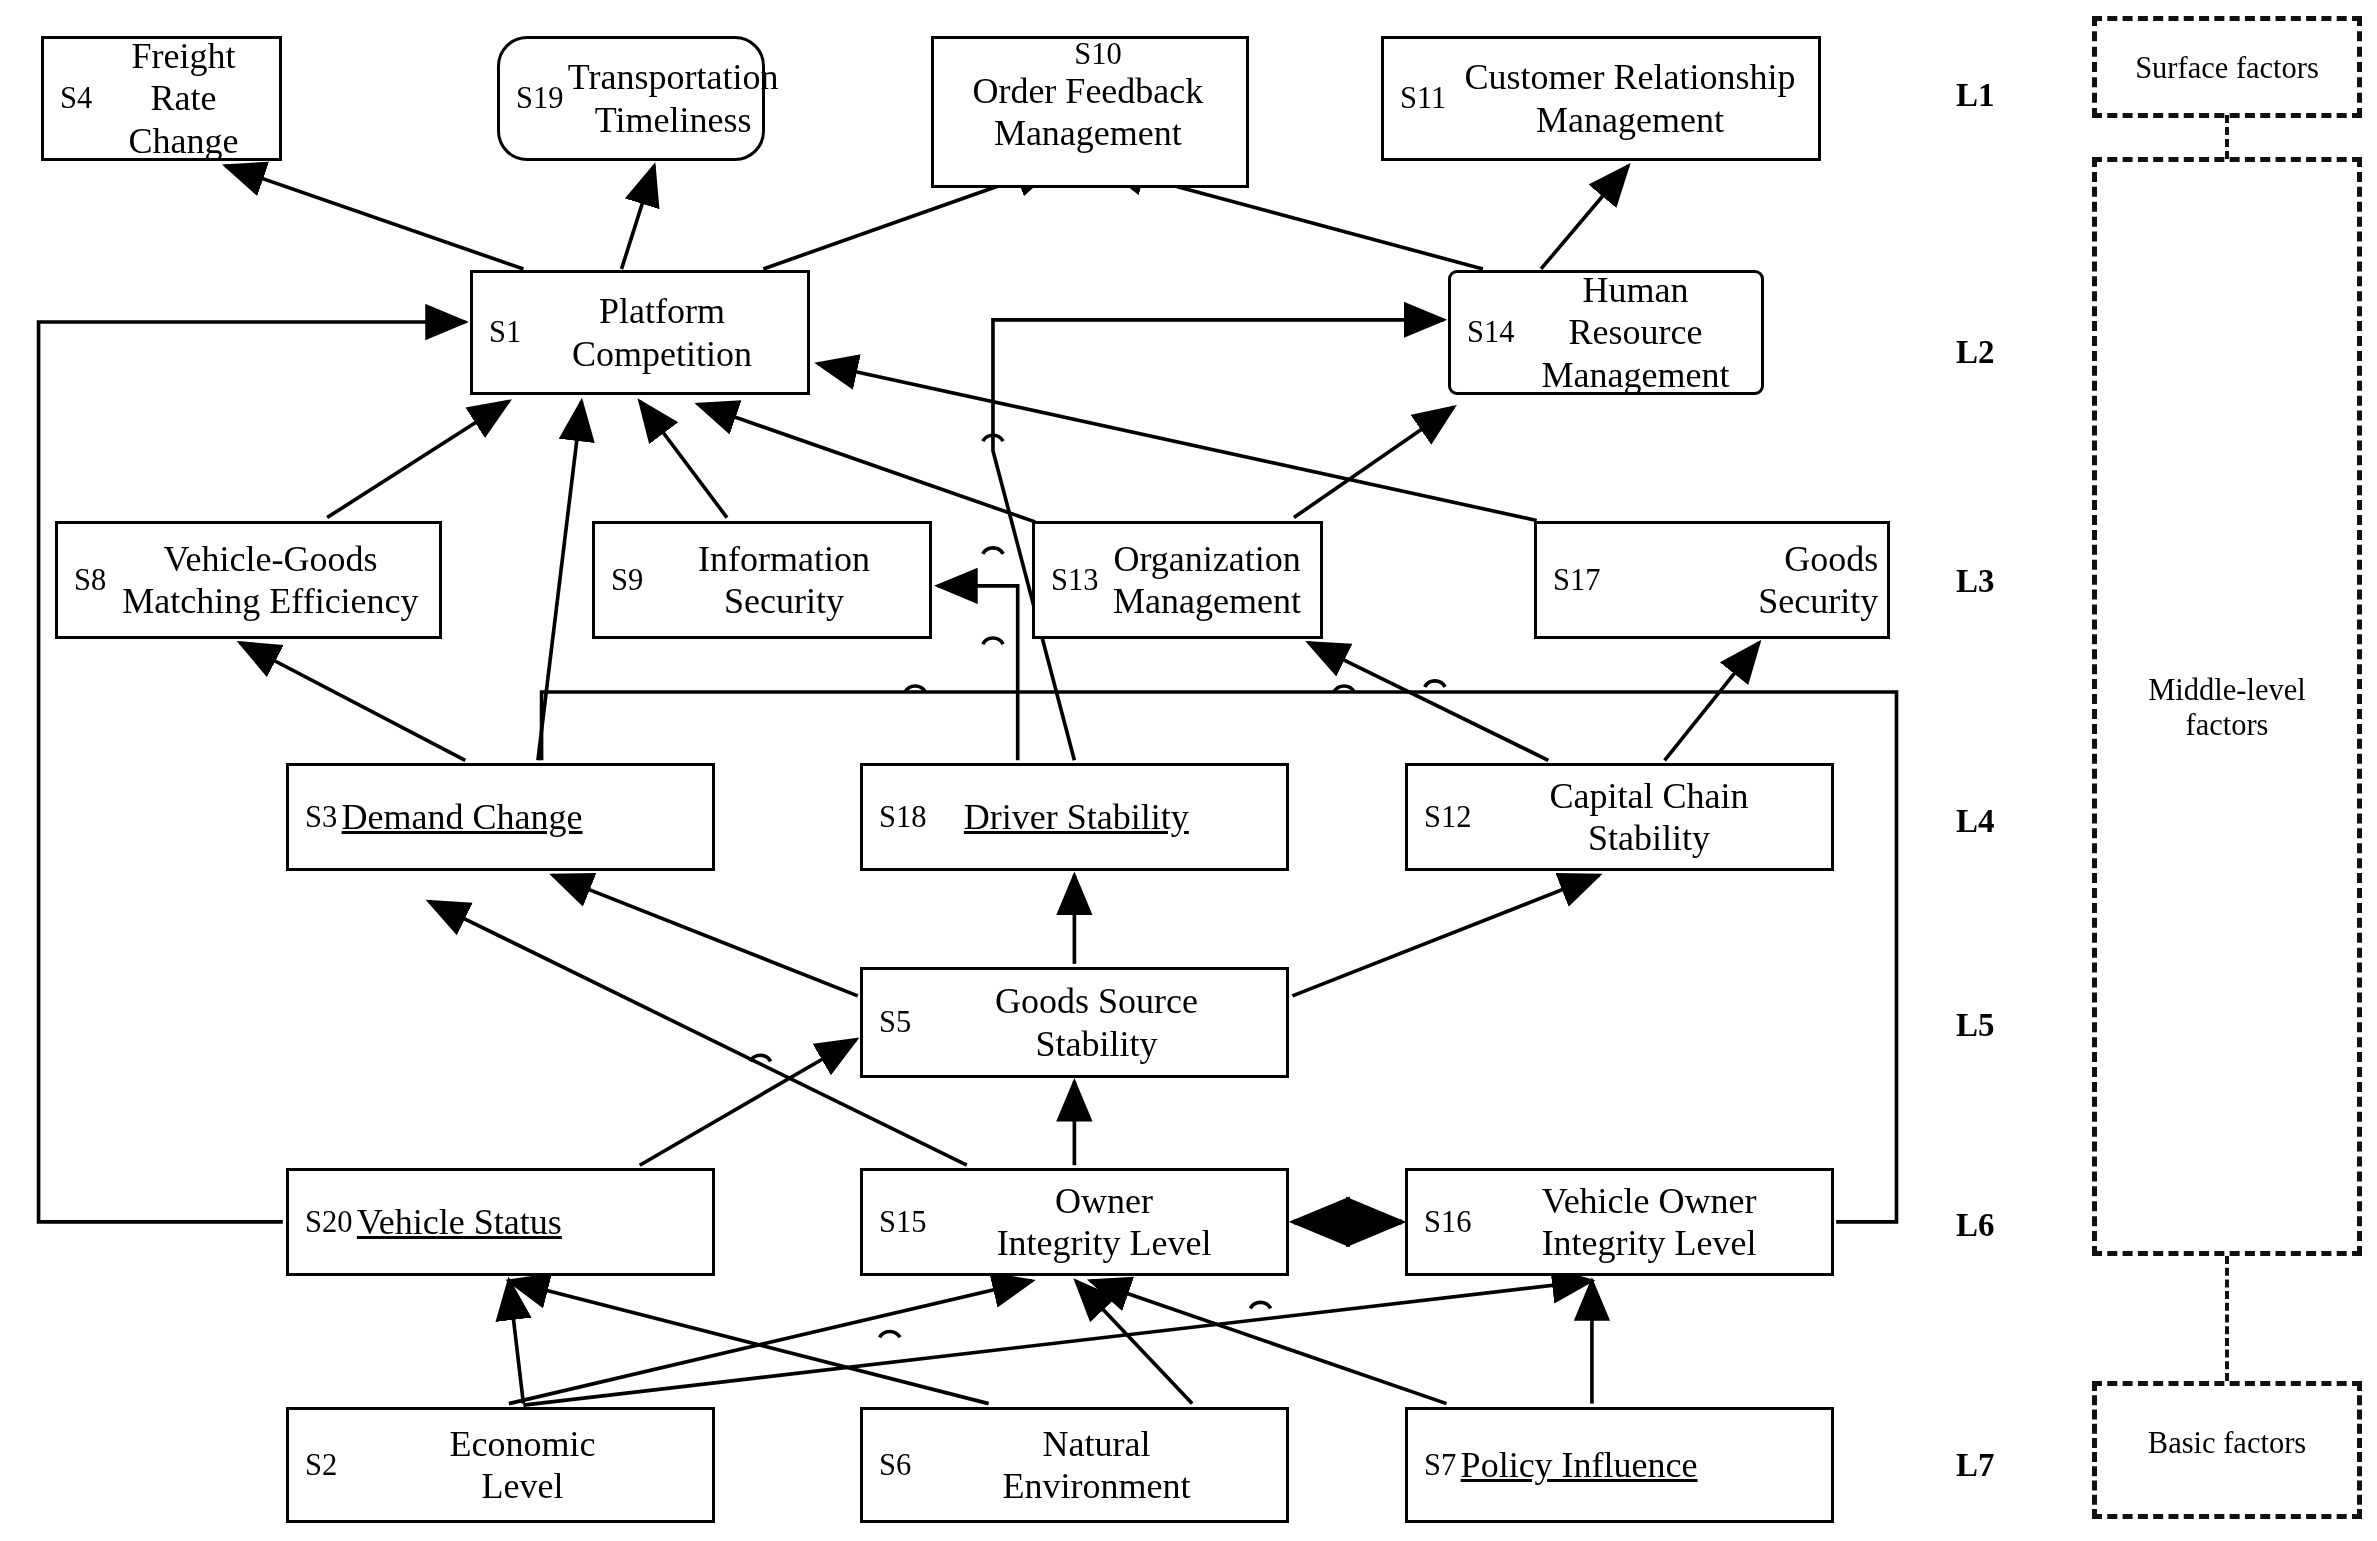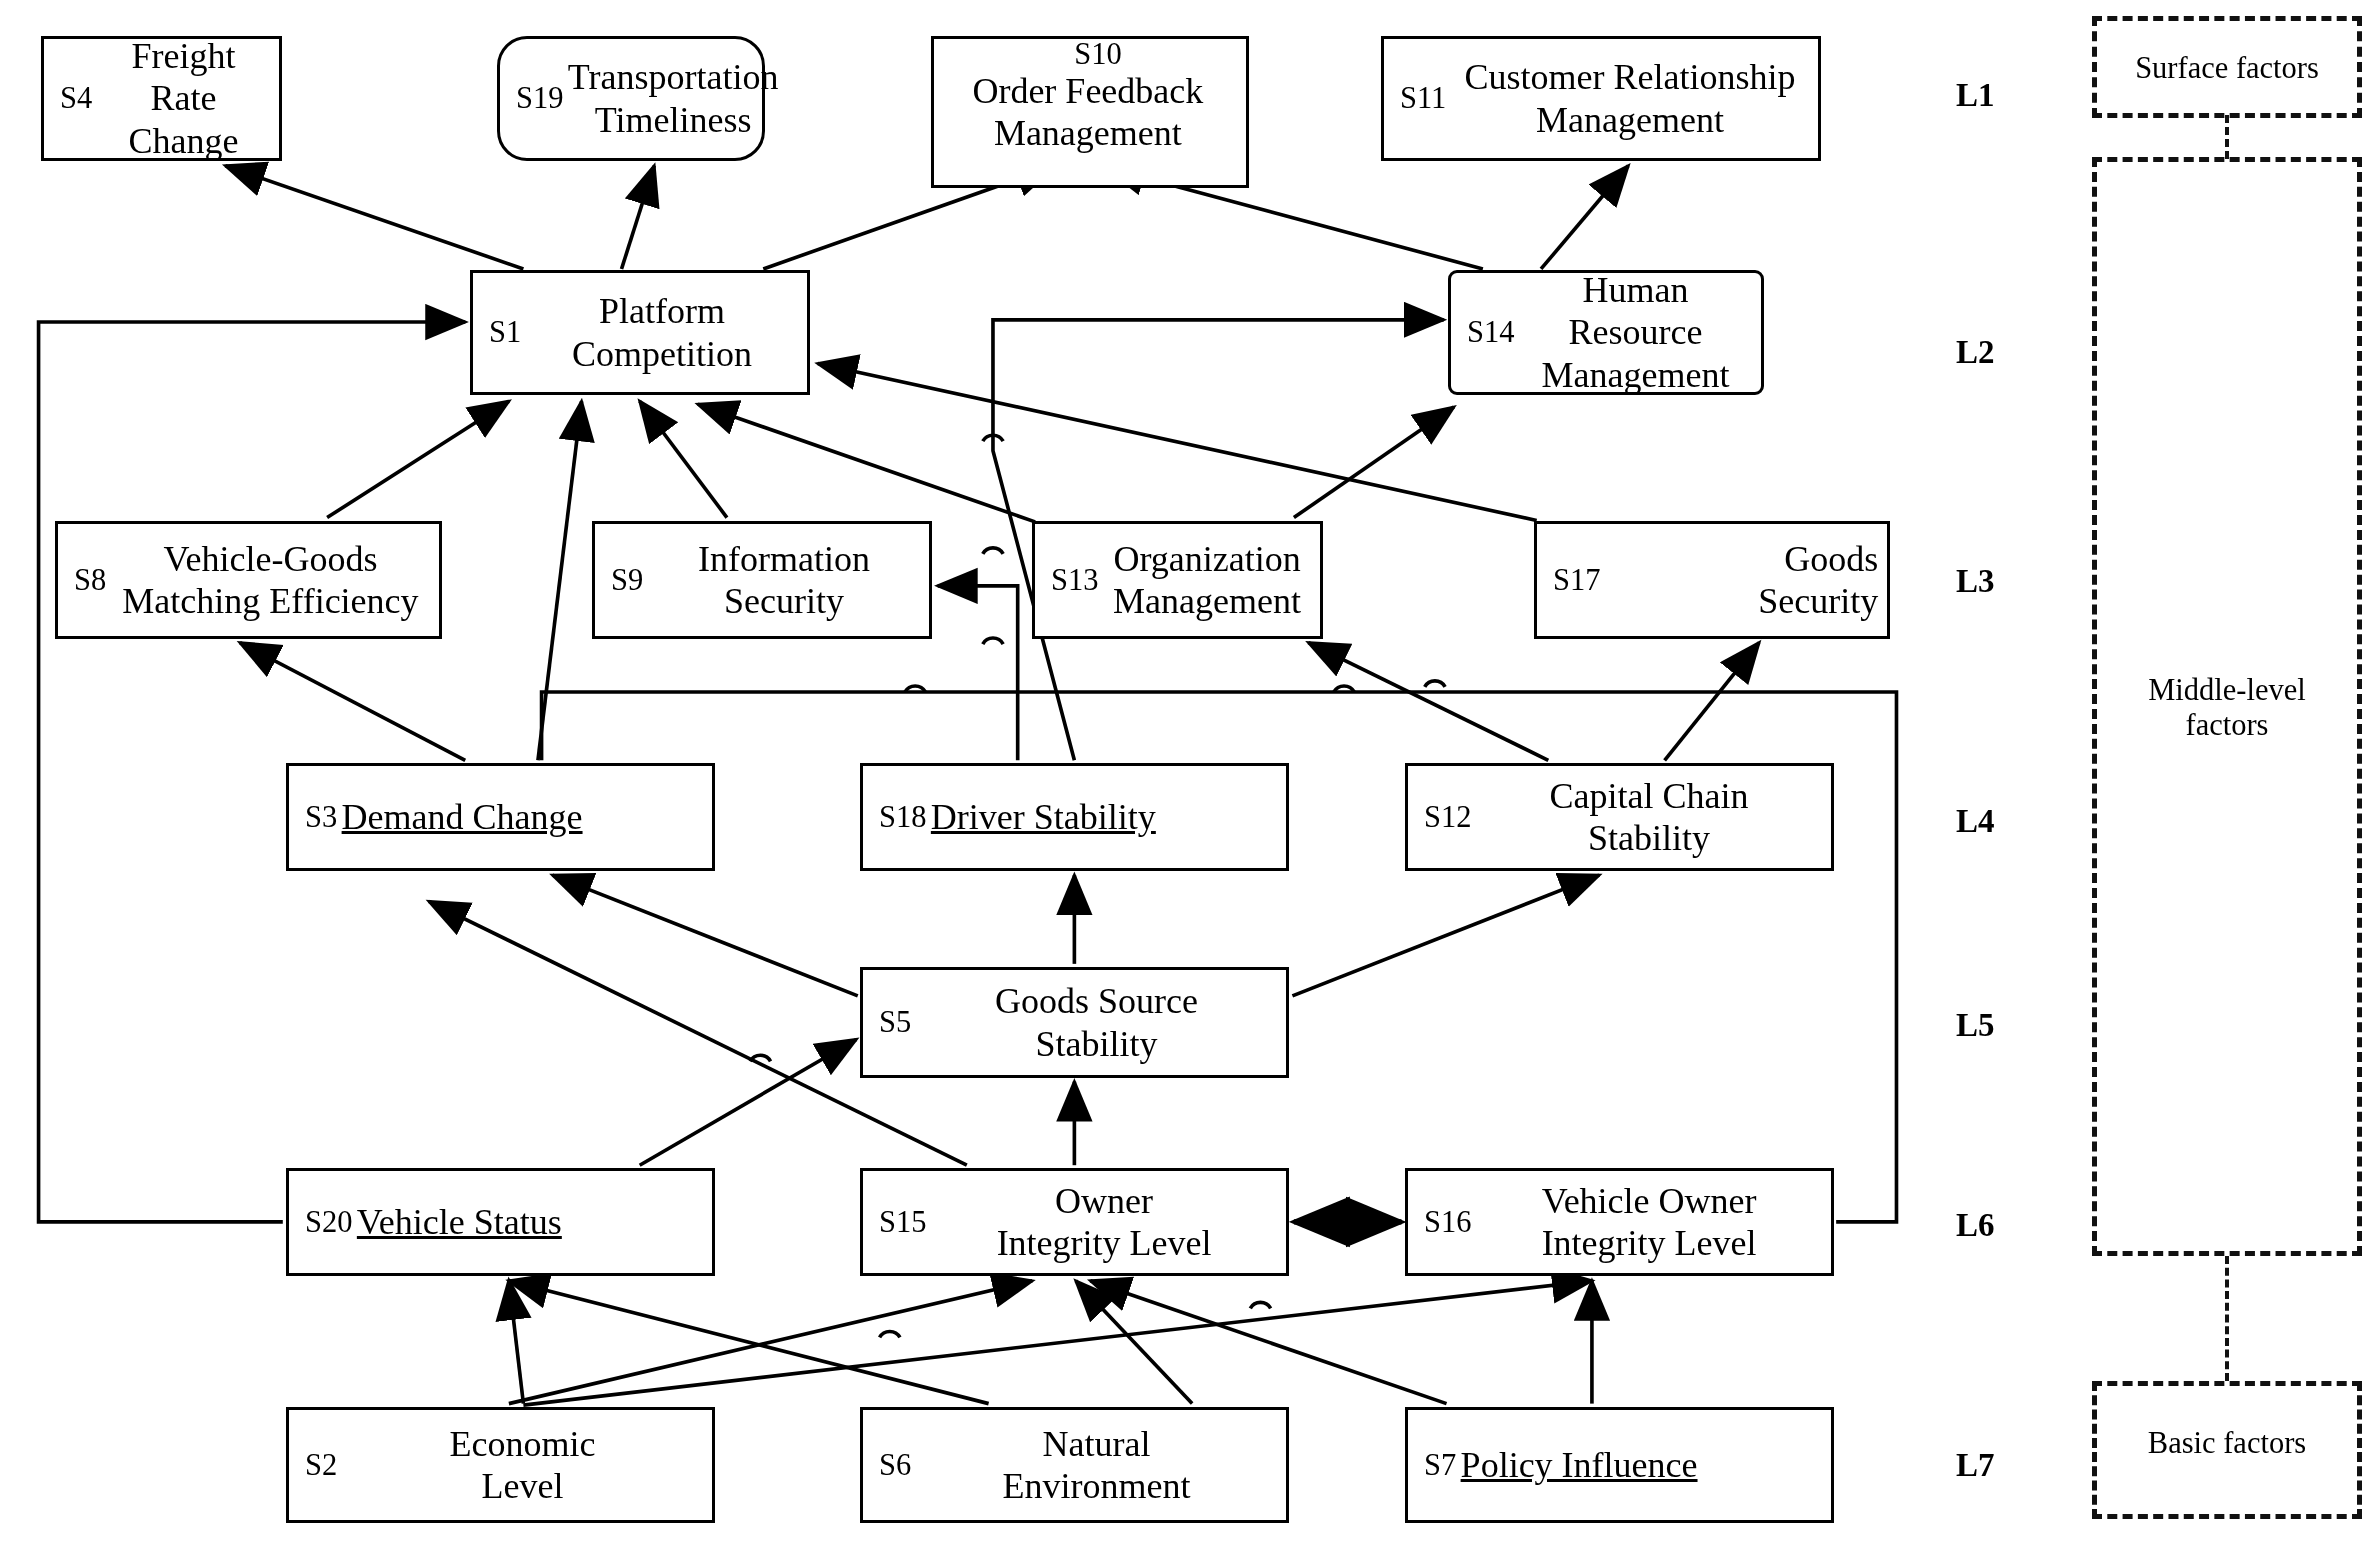--- a/index.html
+++ b/index.html
@@ -165,21 +165,21 @@
       </div>
       <div class="node" style="left: 1534px; top: 521px; width: 356px; height: 118px;">
         <span class="sid">S17</span>
         <span class="nlabel" style="white-space: pre-line; text-align: right;">Goods
 Security</span>
       </div>
       <div class="node one" style="left: 286px; top: 763px; width: 429px; height: 108px;">
         <span class="sid">S3</span>
         <span class="nlabel" style="white-space: pre-line;">Demand Change</span>
       </div>
-      <div class="node one" style="left: 860px; top: 763px; width: 429px; height: 108px;">
+      <div class="node one" style="left: 860px; top: 763px; width: 429px; height: 108px; gap: 33px;">
         <span class="sid">S18</span>
         <span class="nlabel" style="white-space: pre-line;">Driver Stability</span>
       </div>
       <div class="node" style="left: 1405px; top: 763px; width: 429px; height: 108px;">
         <span class="sid">S12</span>
         <span class="nlabel" style="white-space: pre-line;">Capital Chain
 Stability</span>
       </div>
       <div class="node" style="left: 860px; top: 967px; width: 429px; height: 111px;">
         <span class="sid">S5</span>

